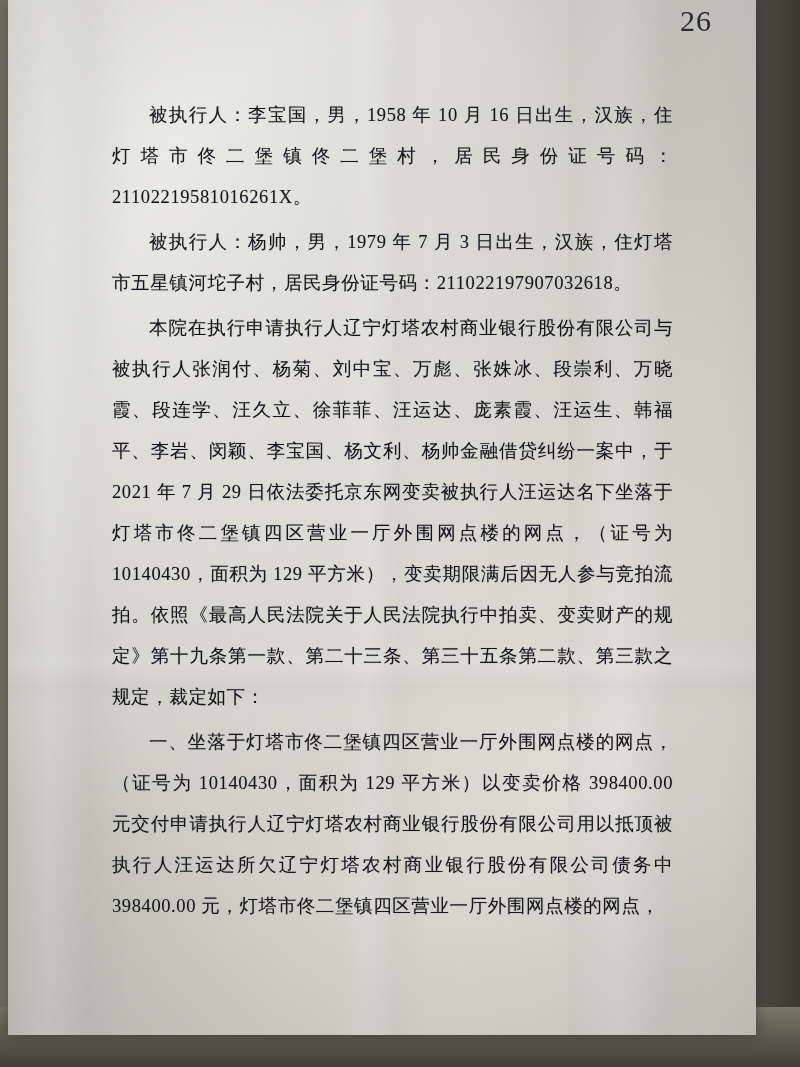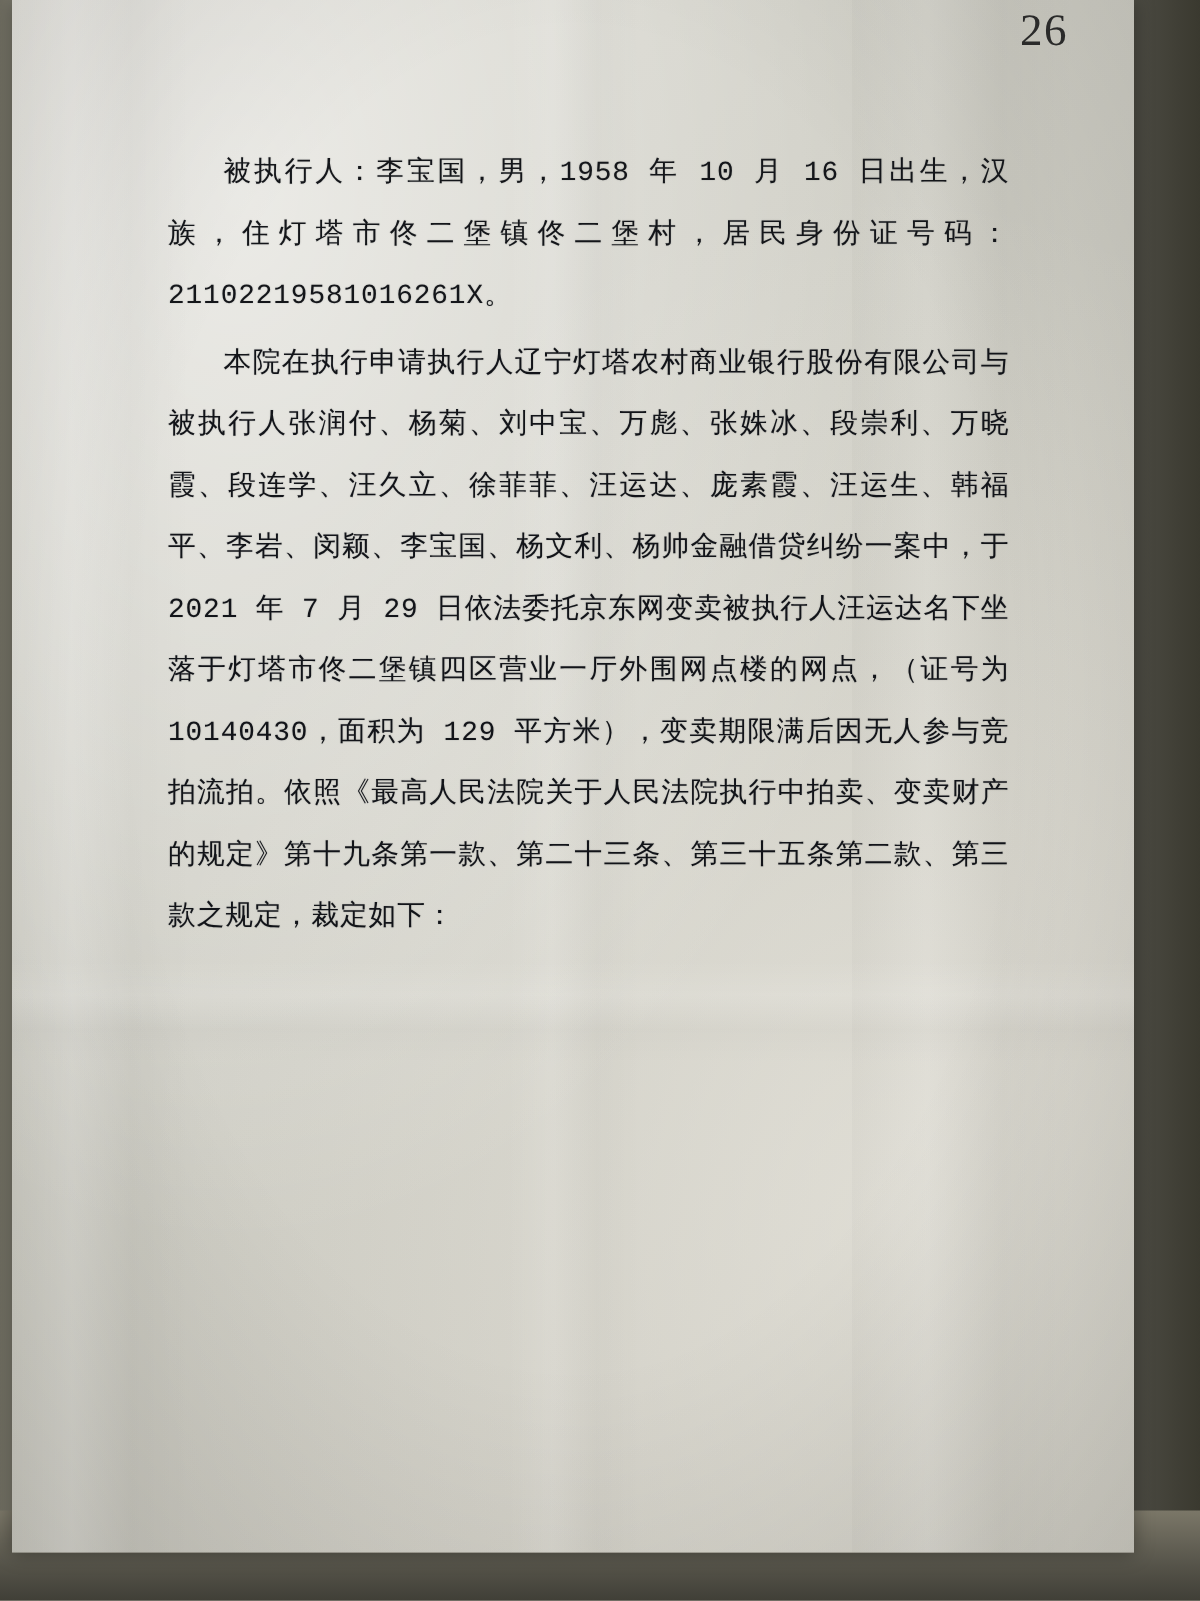--- a/index.html
+++ b/index.html
@@ -83,21 +83,21 @@
     width: 575px;
   }
   .para {
     margin: 0 14px 4px 0;
     font-size: 18.5px;
     line-height: 41px;
     color: #14161a;
     text-align: justify;
     text-justify: inter-ideograph;
     letter-spacing: 0.6px;
-    font-family: Liberation Mono, monospace;
+    font-family: Liberation Serif, serif;
     text-shadow: 0 0 1px rgba(20,22,26,0.25);
   }
   .indent { text-indent: 2em; }
   
   .p-blk2 { color: #171920; }
   .p-blk3 { color: #121419; }
 </style>
 </head>
 <body>
 
@@ -112,16 +112,18 @@
     <div class="crease c2"></div>
     <div class="crease c3"></div>
     <div class="crease c4"></div>
     <div class="vignette"></div>
   </div>
 
   <div class="page-number">26</div>
 
   <div class="doc-body">
     <p class="para indent">被执行人：李宝国，男，1958 年 10 月 16 日出生，汉族，住灯塔市佟二堡镇佟二堡村，居民身份证号码：21102219581016261X。</p>
+    <p class="para indent">被执行人：杨帅，男，1979 年 7 月 3 日出生，汉族，住灯塔市五星镇河坨子村，居民身份证号码：211022197907032618。</p>
     <p class="para indent p-blk3">本院在执行申请执行人辽宁灯塔农村商业银行股份有限公司与被执行人张润付、杨菊、刘中宝、万彪、张姝冰、段崇利、万晓霞、段连学、汪久立、徐菲菲、汪运达、庞素霞、汪运生、韩福平、李岩、闵颖、李宝国、杨文利、杨帅金融借贷纠纷一案中，于 2021 年 7 月 29 日依法委托京东网变卖被执行人汪运达名下坐落于灯塔市佟二堡镇四区营业一厅外围网点楼的网点，（证号为 10140430，面积为 129 平方米），变卖期限满后因无人参与竞拍流拍。依照《最高人民法院关于人民法院执行中拍卖、变卖财产的规定》第十九条第一款、第二十三条、第三十五条第二款、第三款之规定，裁定如下：</p>
+    <p class="para indent">一、坐落于灯塔市佟二堡镇四区营业一厅外围网点楼的网点，（证号为 10140430，面积为 129 平方米）以变卖价格 398400.00 元交付申请执行人辽宁灯塔农村商业银行股份有限公司用以抵顶被执行人汪运达所欠辽宁灯塔农村商业银行股份有限公司债务中 398400.00 元，灯塔市佟二堡镇四区营业一厅外围网点楼的网点，</p>
   </div>
 
 </div>
 
 </body></html>

